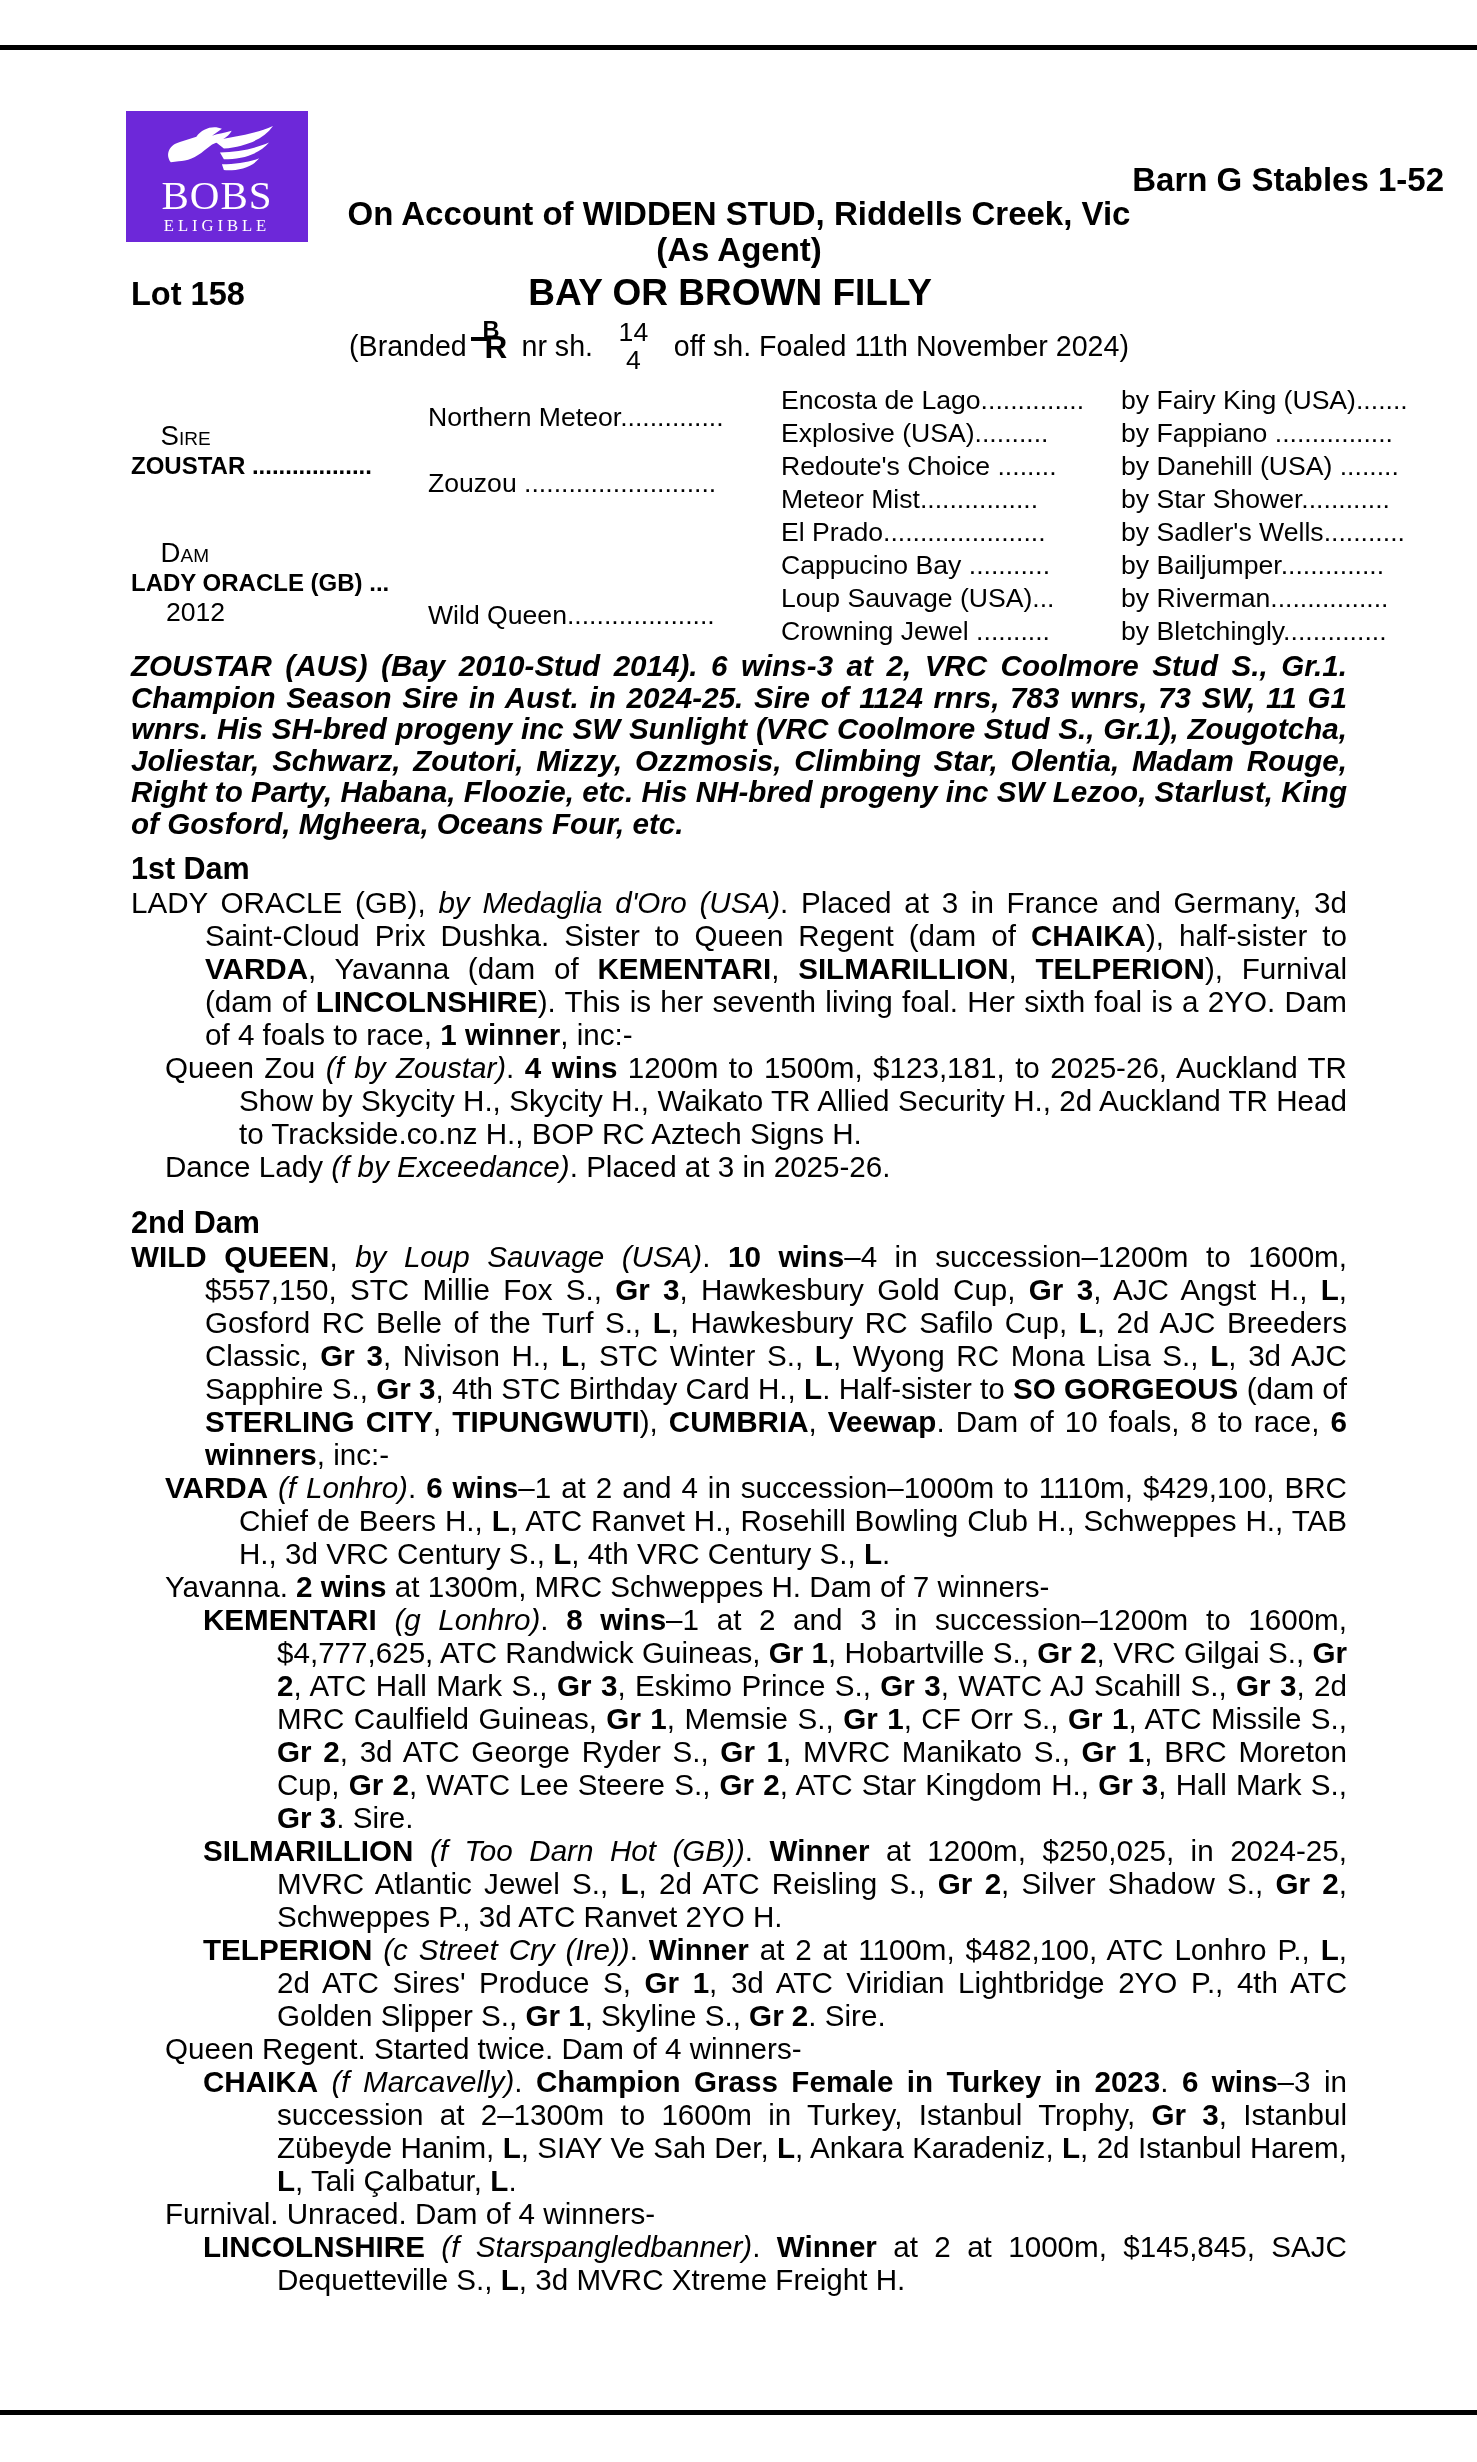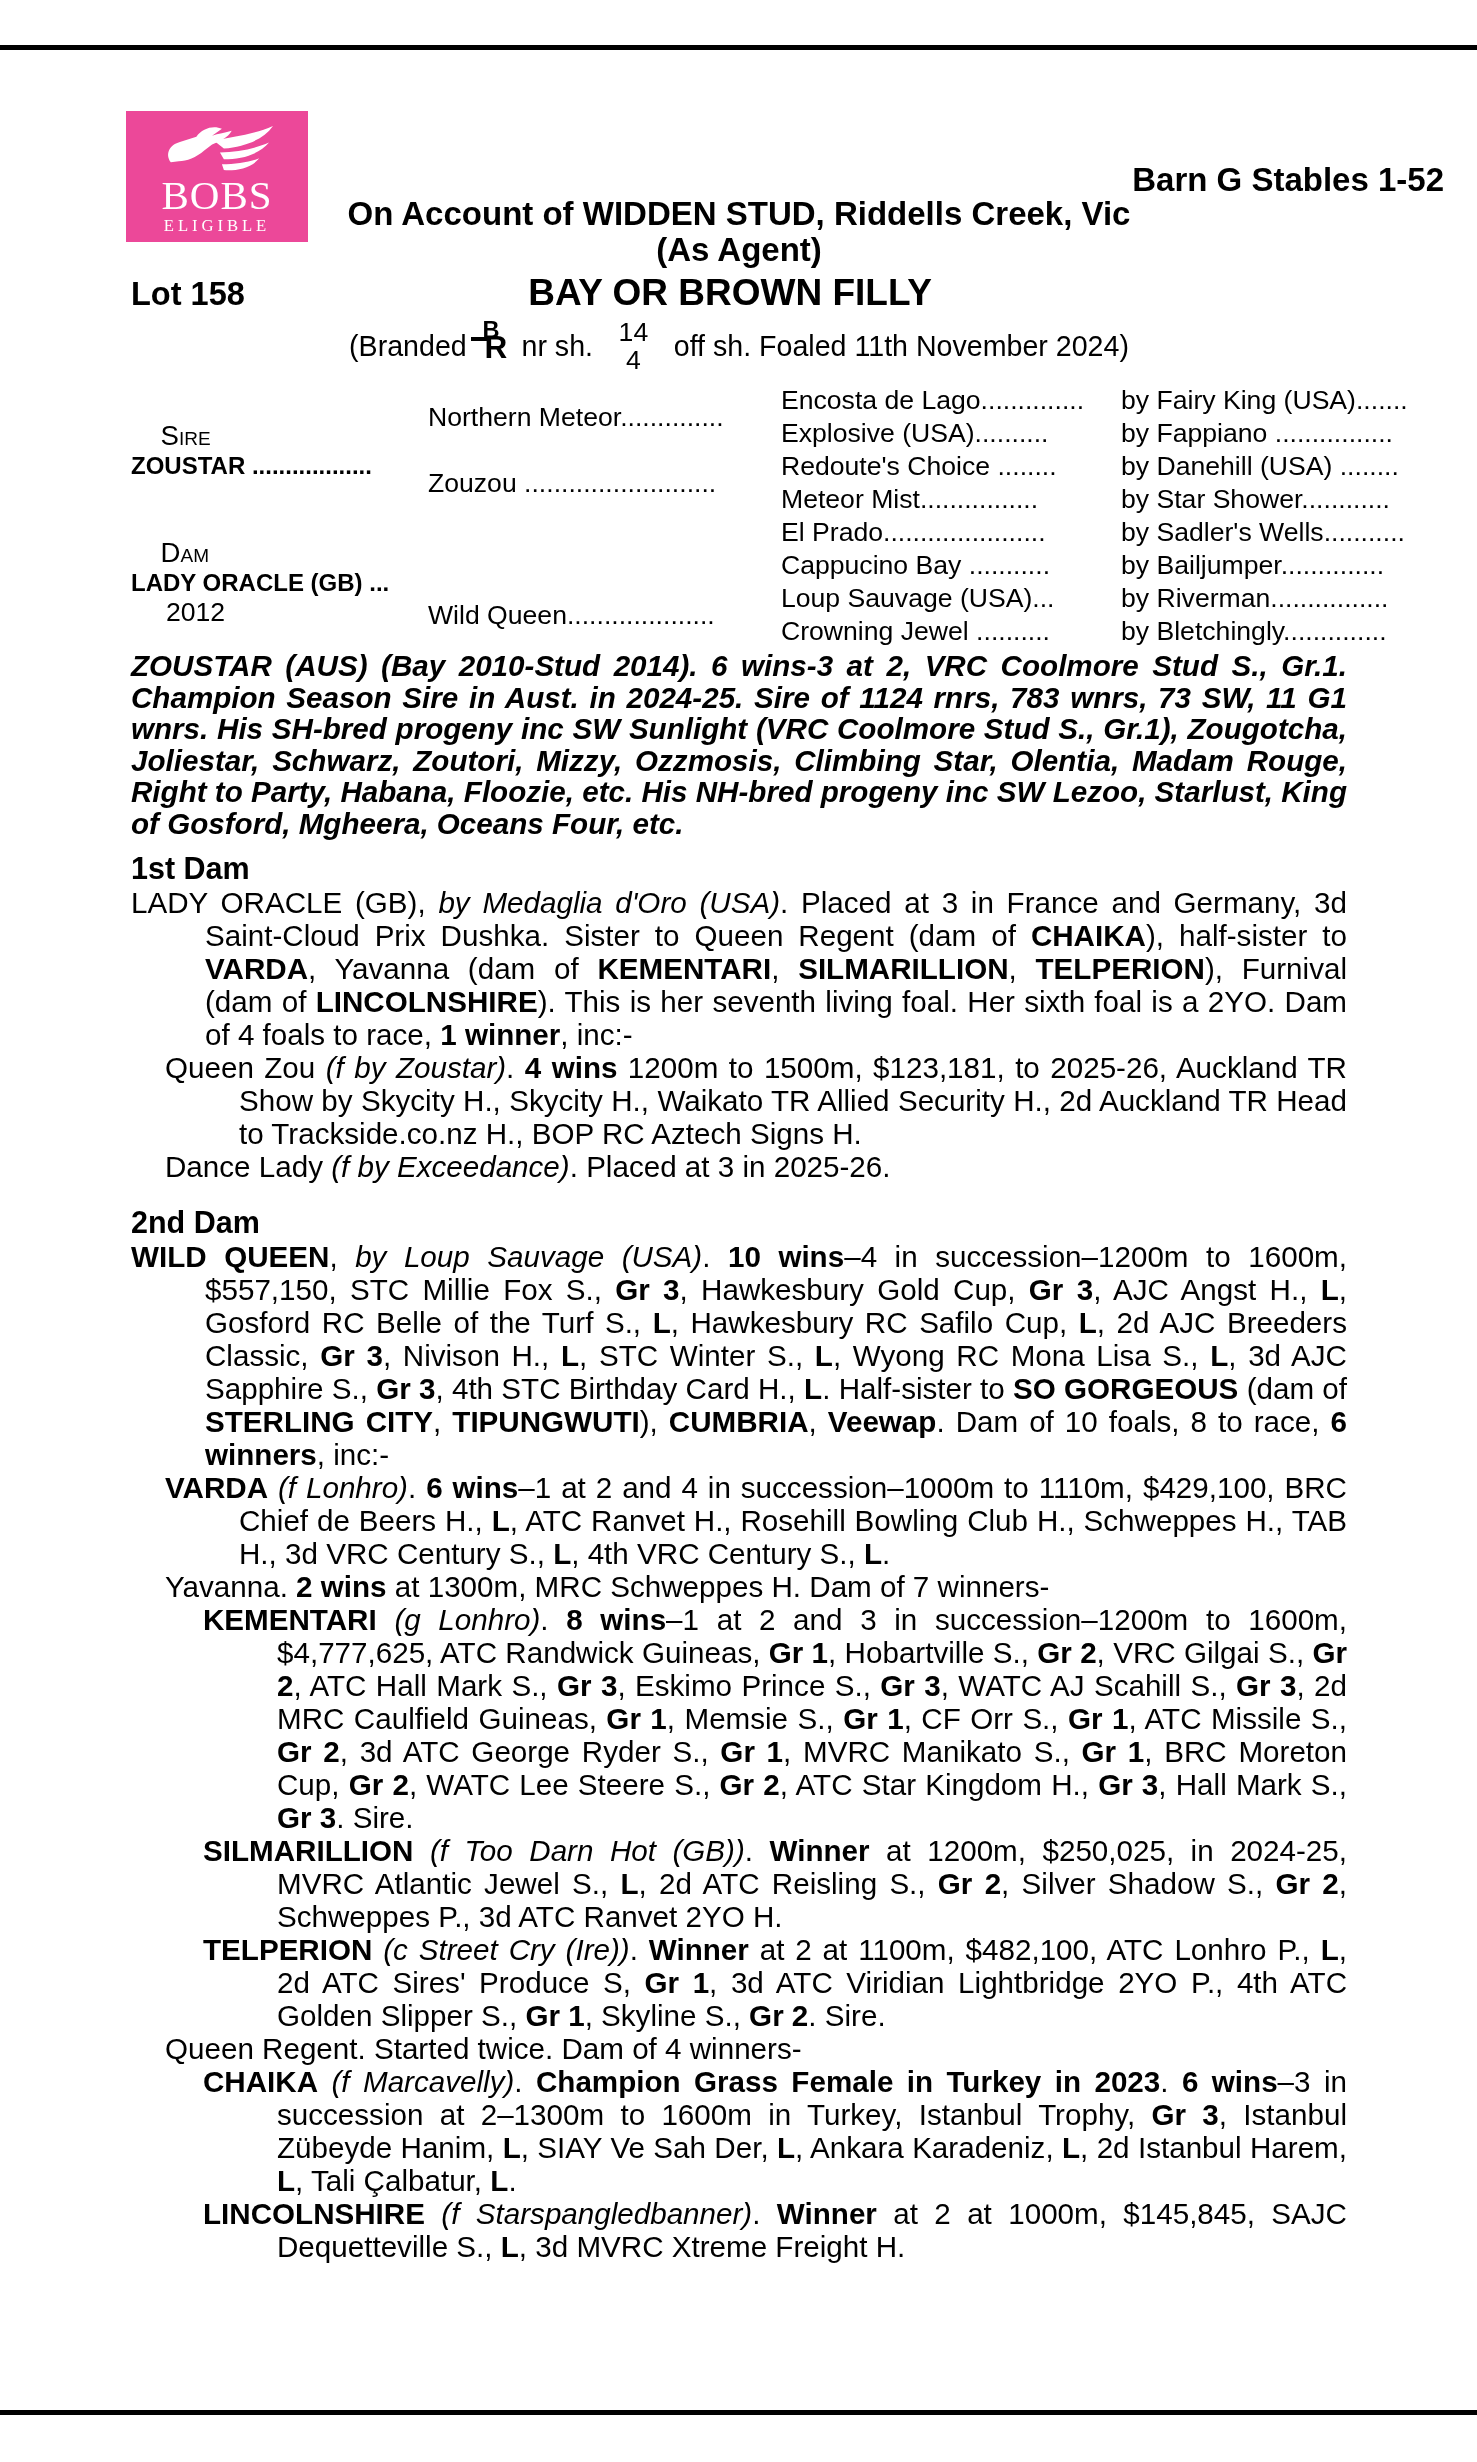--- a/index.html
+++ b/index.html
@@ -5,21 +5,21 @@
   html,body{margin:0;padding:0;}
   body{
     width:1478px;height:2463px;background:#ffffff;color:#000;
     font-family:"Liberation Sans", sans-serif;position:relative;overflow:hidden;
   }
   .rule{position:absolute;left:0;width:1478px;height:4.9px;background:#000;}
   .rule-top{top:45px;}
   .rule-bottom{top:2410px;}
 
   
-  .logo{position:absolute;left:126px;top:111px;width:182px;height:131px;background:#ec4899;
+  .logo{position:absolute;left:126px;top:111px;width:182px;height:131px;background:#6d28d9;
         color:#fff;text-align:center;display:flex;flex-direction:column;align-items:center;justify-content:flex-start;}
   .logo svg{margin-top:9.9px;}
   .logo-bobs{font-family:"Liberation Serif", serif;font-size:41px;line-height:39px;letter-spacing:1px;}
   .logo-eligible{font-family:"Liberation Serif", serif;font-size:16.7px;line-height:21.7px;letter-spacing:3.9px;}
 
   
   .barn{position:absolute;right:34px;top:161px;font-weight:bold;font-size:33px;}
   .account{position:absolute;left:0;width:1478px;text-align:center;top:195px;font-weight:bold;font-size:33px;}
   .agent{position:absolute;left:0;width:1478px;text-align:center;top:231px;font-weight:bold;font-size:33px;}
   .lot{position:absolute;left:131px;top:276px;font-weight:bold;font-size:32.5px;}
@@ -132,18 +132,19 @@
   <div class="sec2">
     <div class="sec-heading">2nd Dam</div>
     <div class="para p0"><span class="b">WILD QUEEN</span><span>, </span><span class="i">by Loup Sauvage (USA)</span><span>. </span><span class="b">10 wins</span><span>–4 in succession–1200m to 1600m, $557,150, STC Millie Fox S., </span><span class="b">Gr 3</span><span>, Hawkesbury Gold Cup, </span><span class="b">Gr 3</span><span>, AJC Angst H., </span><span class="b">L</span><span>, Gosford RC Belle of the Turf S., </span><span class="b">L</span><span>, Hawkesbury RC Safilo Cup, </span><span class="b">L</span><span>, 2d AJC Breeders Classic, </span><span class="b">Gr 3</span><span>, Nivison H., </span><span class="b">L</span><span>, STC Winter S., </span><span class="b">L</span><span>, Wyong RC Mona Lisa S., </span><span class="b">L</span><span>, 3d AJC Sapphire S., </span><span class="b">Gr 3</span><span>, 4th STC Birthday Card H., </span><span class="b">L</span><span>. Half-sister to </span><span class="b">SO GORGEOUS</span><span> (dam of </span><span class="b">STERLING CITY</span><span>, </span><span class="b">TIPUNGWUTI</span><span>), </span><span class="b">CUMBRIA</span><span>, </span><span class="b">Veewap</span><span>. Dam of 10 foals, 8 to race, </span><span class="b">6 winners</span><span>, inc:-</span></div>
     <div class="para p1"><span class="b">VARDA</span><span> </span><span class="i">(f Lonhro)</span><span>. </span><span class="b">6 wins</span><span>–1 at 2 and 4 in succession–1000m to 1110m, $429,100, BRC Chief de Beers H., </span><span class="b">L</span><span>, ATC Ranvet H., Rosehill Bowling Club H., Schweppes H., TAB H., 3d VRC Century S., </span><span class="b">L</span><span>, 4th VRC Century S., </span><span class="b">L</span><span>.</span></div>
     <div class="para p1"><span>Yavanna. </span><span class="b">2 wins</span><span> at 1300m, MRC Schweppes H. Dam of 7 winners-</span></div>
     <div class="para p2"><span class="b">KEMENTARI</span><span> </span><span class="i">(g Lonhro)</span><span>. </span><span class="b">8 wins</span><span>–1 at 2 and 3 in succession–1200m to 1600m, $4,777,625, ATC Randwick Guineas, </span><span class="b">Gr 1</span><span>, Hobartville S., </span><span class="b">Gr 2</span><span>, VRC Gilgai S., </span><span class="b">Gr 2</span><span>, ATC Hall Mark S., </span><span class="b">Gr 3</span><span>, Eskimo Prince S., </span><span class="b">Gr 3</span><span>, WATC AJ Scahill S., </span><span class="b">Gr 3</span><span>, 2d MRC Caulfield Guineas, </span><span class="b">Gr 1</span><span>, Memsie S., </span><span class="b">Gr 1</span><span>, CF Orr S., </span><span class="b">Gr 1</span><span>, ATC Missile S., </span><span class="b">Gr 2</span><span>, 3d ATC George Ryder S., </span><span class="b">Gr 1</span><span>, MVRC Manikato S., </span><span class="b">Gr 1</span><span>, BRC Moreton Cup, </span><span class="b">Gr 2</span><span>, WATC Lee Steere S., </span><span class="b">Gr 2</span><span>, ATC Star Kingdom H., </span><span class="b">Gr 3</span><span>, Hall Mark S., </span><span class="b">Gr 3</span><span>. Sire.</span></div>
     <div class="para p2"><span class="b">SILMARILLION</span><span> </span><span class="i">(f Too Darn Hot (GB))</span><span>. </span><span class="b">Winner</span><span> at 1200m, $250,025, in 2024-25, MVRC Atlantic Jewel S., </span><span class="b">L</span><span>, 2d ATC Reisling S., </span><span class="b">Gr 2</span><span>, Silver Shadow S., </span><span class="b">Gr 2</span><span>, Schweppes P., 3d ATC Ranvet 2YO H.</span></div>
     <div class="para p2"><span class="b">TELPERION</span><span> </span><span class="i">(c Street Cry (Ire))</span><span>. </span><span class="b">Winner</span><span> at 2 at 1100m, $482,100, ATC Lonhro P., </span><span class="b">L</span><span>, 2d ATC Sires' Produce S, </span><span class="b">Gr 1</span><span>, 3d ATC Viridian Lightbridge 2YO P., 4th ATC Golden Slipper S., </span><span class="b">Gr 1</span><span>, Skyline S., </span><span class="b">Gr 2</span><span>. Sire.</span></div>
     <div class="para p1"><span>Queen Regent. Started twice. Dam of 4 winners-</span></div>
     <div class="para p2"><span class="b">CHAIKA</span><span> </span><span class="i">(f Marcavelly)</span><span>. </span><span class="b">Champion Grass Female in Turkey in 2023</span><span>. </span><span class="b">6 wins</span><span>–3 in succession at 2–1300m to 1600m in Turkey, Istanbul Trophy, </span><span class="b">Gr 3</span><span>, Istanbul Zübeyde Hanim, </span><span class="b">L</span><span>, SIAY Ve Sah Der, </span><span class="b">L</span><span>, Ankara Karadeniz, </span><span class="b">L</span><span>, 2d Istanbul Harem, </span><span class="b">L</span><span>, Tali Çalbatur, </span><span class="b">L</span><span>.</span></div>
+    <div class="para p1"><span>Furnival. Unraced. Dam of 4 winners-</span></div>
     <div class="para p2"><span class="b">LINCOLNSHIRE</span><span> </span><span class="i">(f Starspangledbanner)</span><span>. </span><span class="b">Winner</span><span> at 2 at 1000m, $145,845, SAJC Dequetteville S., </span><span class="b">L</span><span>, 3d MVRC Xtreme Freight H.</span></div>
   </div>
 </div>
 
 <div class="rule rule-bottom"></div>
 
 
 </body></html>

